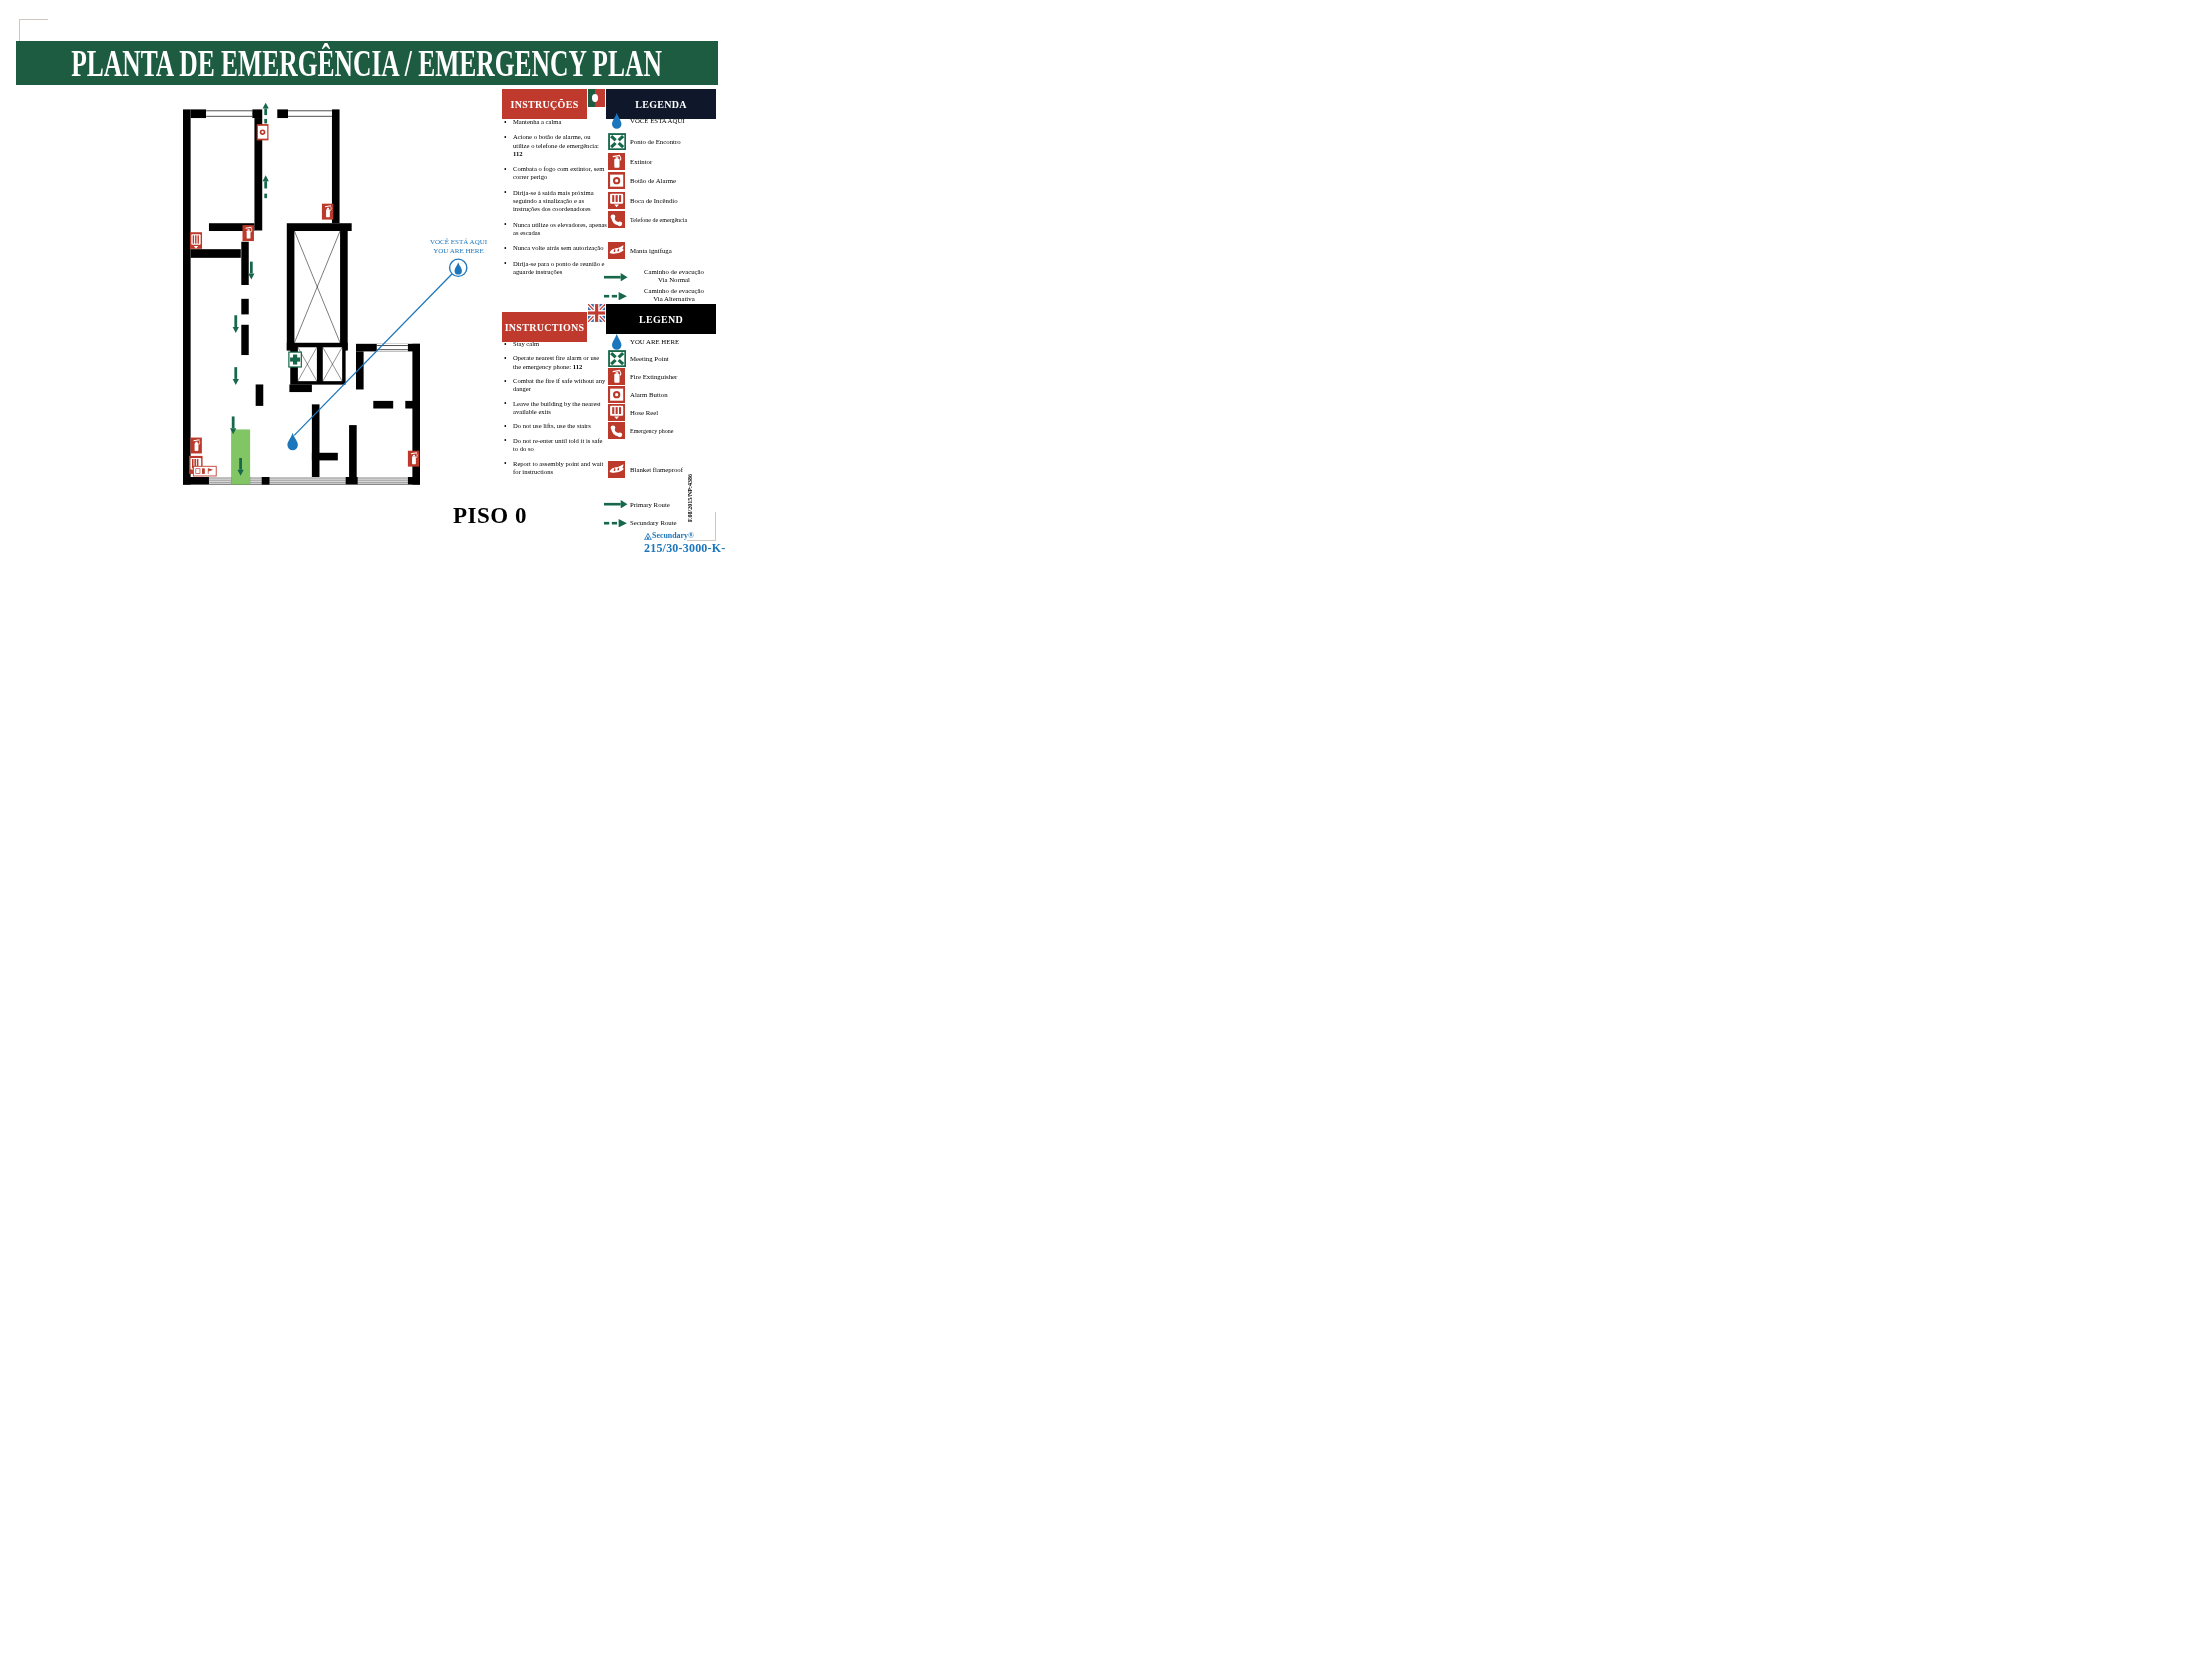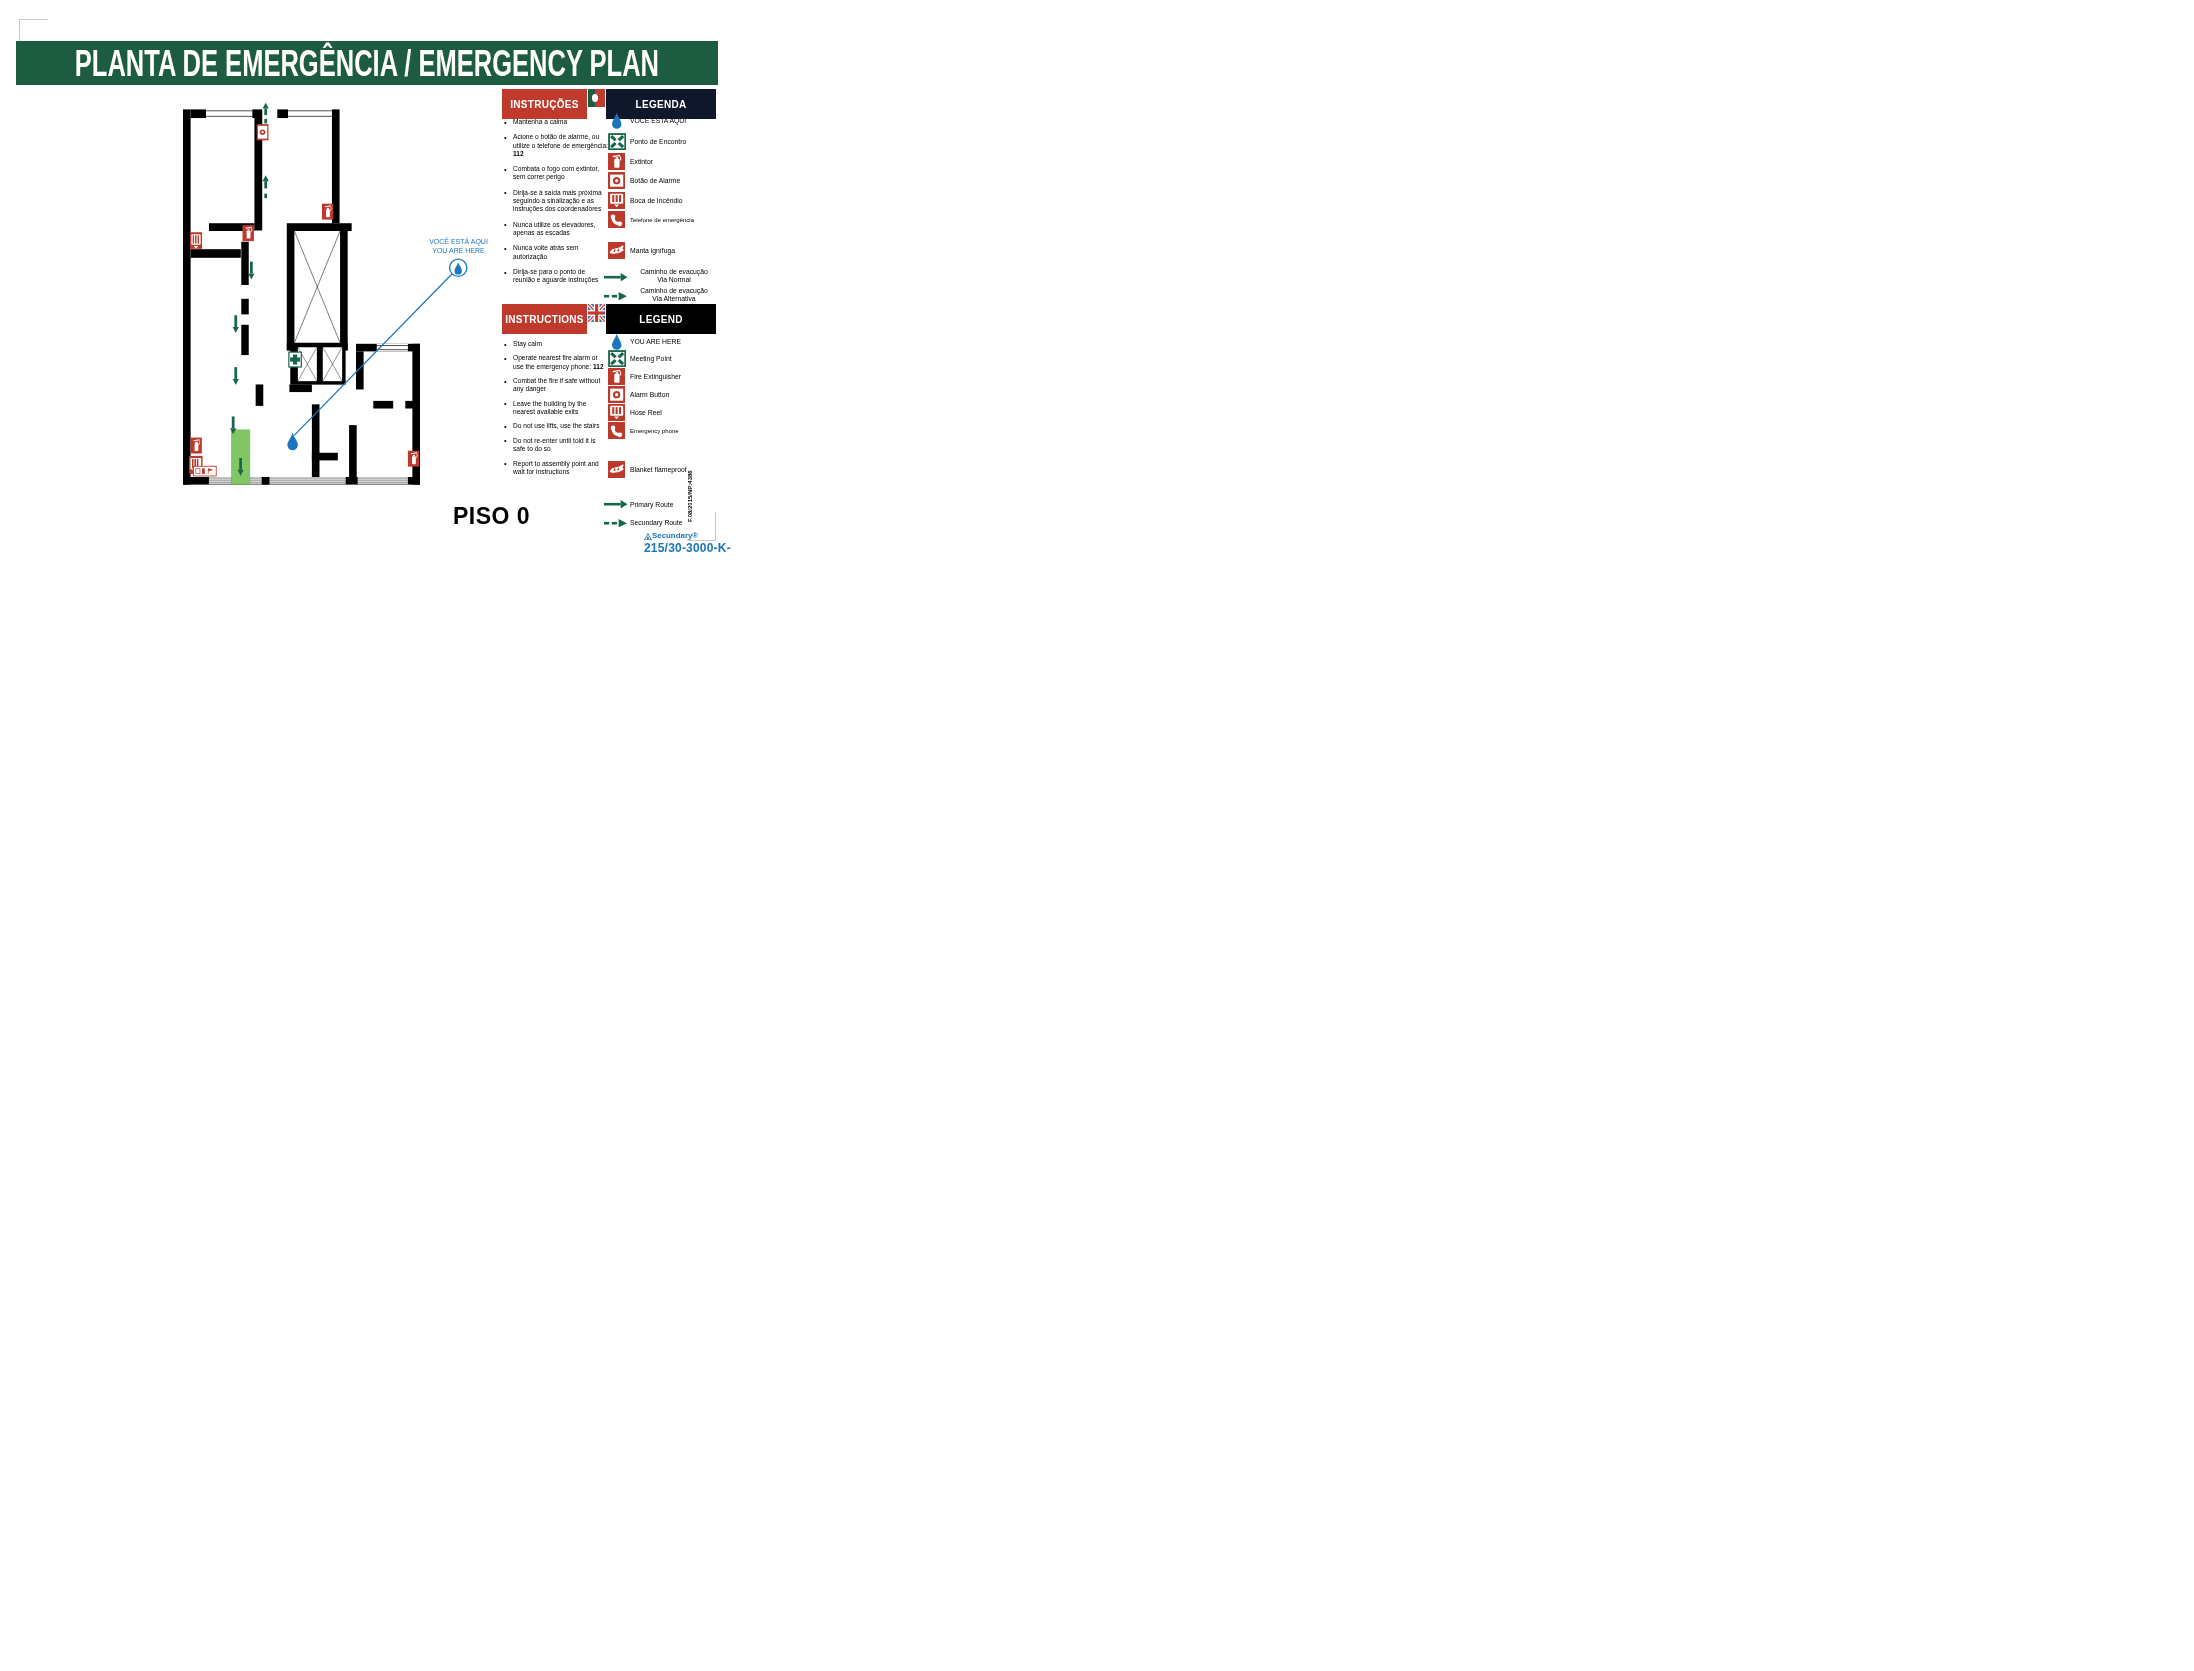--- a/index.html
+++ b/index.html
@@ -1,17 +1,17 @@
 <!DOCTYPE html>
 <html style="font-size:8.4px"><head>
 <meta charset="utf-8">
 <style>
   html,body{margin:0;padding:0;background:#ffffff;}
   .page{position:relative;width:732px;height:557px;background:#fff;overflow:hidden;
-        font-family:Liberation Sans, sans-serif;color:#000;}
+        font-family:Liberation Serif, serif;color:#000;}
 
   
   .crop{position:absolute;width:28px;height:28px;}
   .crop.tl{left:19px;top:19px;border-left:1px solid #cfc8c2;border-top:1px solid #cfc8c2;}
   .crop.br{right:15.7px;bottom:15.7px;border-right:1px solid #cfc8c2;border-bottom:1px solid #cfc8c2;}
 
   
   .titlebar{position:absolute;left:15.7px;top:41px;width:702px;height:44px;background:#1d5c41;
             display:flex;align-items:center;justify-content:center;}
   .titlebar span{display:inline-block;color:#fff;font-weight:700;font-size:29px;white-space:nowrap;
@@ -336,21 +336,21 @@
   <svg class="lg-icon arrow" style="top:292px;" viewBox="0 0 46 16">
     <rect x="0" y="5.5" width="10" height="5" fill="#17674a"></rect>
     <rect x="15" y="5.5" width="10" height="5" fill="#17674a"></rect>
     <polygon points="28,0 28,16 44,8" fill="#17674a"></polygon>
     </svg>
   <div class="lg-route-label" style="top:287px;">
     <div>Caminho de evacução</div>
       <div>Via Alternativa</div>
     </div>
 
-  <div class="hdr red" style="left:502px;top:304px;width:85px;">INSTRUCTIONS</div>
+  <div class="hdr red" style="left:502px;top:312px;width:85px;">INSTRUCTIONS</div>
   <svg class="flag-uk" style="top:304px;" viewBox="0 0 33 34">
     <rect width="33" height="34" fill="#3a6aa8"></rect>
     <line x1="0" y1="0" x2="33" y2="34" stroke="#fff" stroke-width="7"></line>
     <line x1="33" y1="0" x2="0" y2="34" stroke="#fff" stroke-width="7"></line>
     <line x1="0" y1="0" x2="33" y2="34" stroke="#c23b31" stroke-width="2.5"></line>
     <line x1="33" y1="0" x2="0" y2="34" stroke="#c23b31" stroke-width="2.5"></line>
     <line x1="16.5" y1="0" x2="16.5" y2="34" stroke="#fff" stroke-width="11"></line>
     <line x1="0" y1="17" x2="33" y2="17" stroke="#fff" stroke-width="11"></line>
     <line x1="16.5" y1="0" x2="16.5" y2="34" stroke="#c23b31" stroke-width="6"></line>
     <line x1="0" y1="17" x2="33" y2="17" stroke="#c23b31" stroke-width="6"></line>

